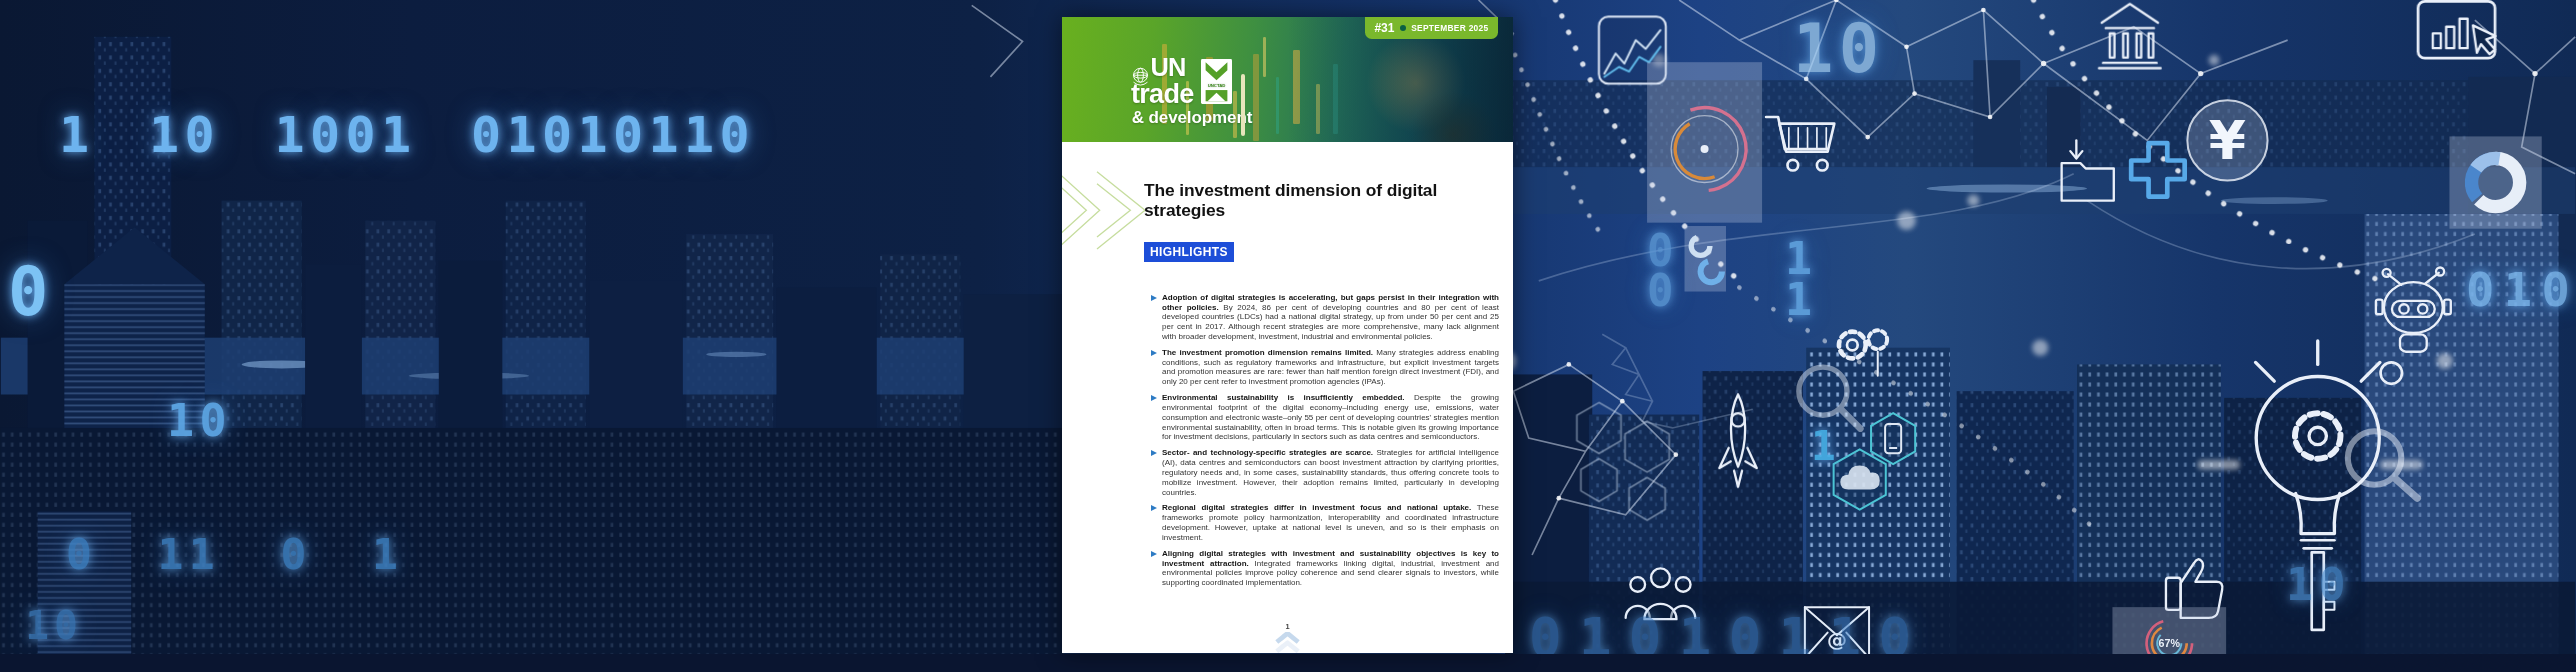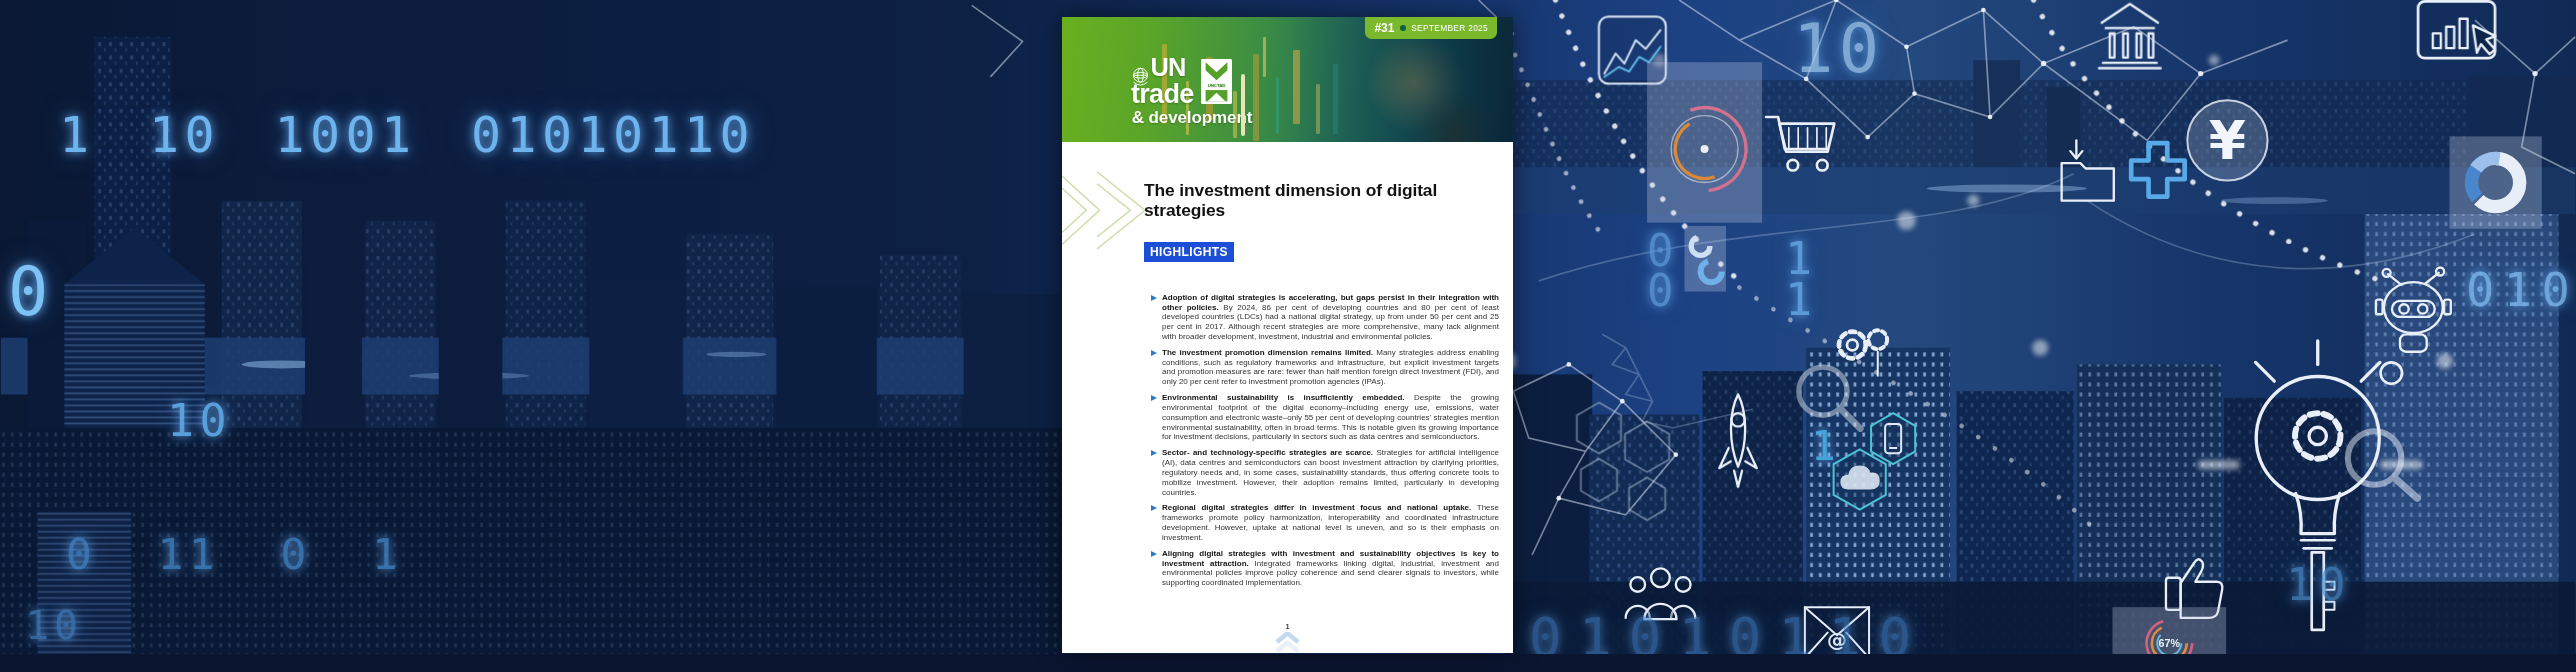--- a/index.html
+++ b/index.html
@@ -4,21 +4,21 @@
 <style>
   html,body{margin:0;padding:0;}
   body{
     width:2576px;height:672px;position:relative;overflow:hidden;
     background:linear-gradient(90deg,#0a1833 0%,#0c1d3f 16%,#0d2145 38%,#14336a 55%,#1d4284 66%,#24497e 74%,#16356a 86%,#102a55 100%);
     font-family:"Liberation Sans",sans-serif;
   }
   .layer{position:absolute;left:0;top:0;width:2576px;height:672px;pointer-events:none;}
 
   
-  .bin{position:absolute;font-family:"DejaVu Sans Mono",monospace;font-weight:normal;color:#63a8e8;
+  .bin{position:absolute;font-family:"DejaVu Sans Mono",monospace;font-weight:bold;color:#63a8e8;
        text-shadow:0 0 9.4px rgba(110,180,245,.95),0 0 25.4px rgba(70,140,220,.55);
        letter-spacing:5.4px;white-space:pre-line;line-height:.92;}
   .bin-0{left:59px;top:112px;font-size:50px;word-spacing:19px;color:#6db3ee;}
   .bin-1{left:8px;top:262px;font-size:67px;color:#7cc2f4;}
   .bin-2{left:167px;top:400px;font-size:45px;color:#5da6e4;opacity:.95;}
   .bin-3{left:66px;top:535px;font-size:43px;word-spacing:29px;color:#4186c8;opacity:.8;}
   .bin-4{left:25.4px;top:608px;font-size:39px;color:#3f7fbf;opacity:.75;}
   .bin-5{left:1793px;top:19px;font-size:67px;color:#a6d2f6;opacity:.7;}
   .bin-6{left:1647px;top:231px;font-size:44px;color:#5e9bd8;opacity:.8;}
   .bin-7{left:1785px;top:238px;font-size:45px;color:#66aae6;opacity:.85;}
@@ -60,21 +60,21 @@
   .candles span:nth-child(9){left:201px;top:20px;width:2.7px;height:40px;background:#ffd76a;opacity:.5;}
   .candles span:nth-child(10){left:271px;top:47px;width:5.4px;height:70px;background:#31a390;opacity:.4;}
   .bokeh1,.bokeh2{position:absolute;border-radius:50%;}
   .bokeh1{left:304px;top:16.7px;width:100px;height:100px;background:radial-gradient(circle,rgba(255,190,90,.38),rgba(255,190,90,0) 70%);}
   .bokeh2{left:348px;top:74px;width:87px;height:87px;background:radial-gradient(circle,rgba(70,50,20,.5),rgba(70,50,20,0) 70%);}
 
   .issue-badge{position:absolute;left:303px;top:0;height:22px;padding:0 9.4px;background:#7ab82c;
         border-radius:0 0 6.7px 6.7px;display:flex;align-items:center;gap:5.4px;z-index:3;}
   .issue-badge .num{color:#fff;font-weight:bold;font-size:12px;}
   .issue-badge .dot{width:6px;height:6px;border-radius:50%;background:#0a6143;display:inline-block;}
-  .issue-badge .date{color:#fff;font-weight:normal;font-size:8.4px;letter-spacing:0.3px;}
+  .issue-badge .date{color:#fff;font-weight:bold;font-size:8.4px;letter-spacing:0.3px;}
 
   .logo{position:absolute;left:49px;top:42px;width:127px;height:84px;color:#fff;z-index:2;
         text-shadow:0 0.7px 2px rgba(25,50,10,.35);margin-left:20px;}
   .logo .emblem{position:absolute;left:0;top:8px;}
   .logo .un{position:absolute;left:19.4px;top:-2.7px;font-size:25.4px;font-weight:bold;line-height:.9;letter-spacing:-0.7px;}
   .logo .unctad-mark{position:absolute;left:70px;top:0;}
   .logo .trade{position:absolute;left:0;top:23px;font-size:27px;font-weight:bold;line-height:.9;letter-spacing:-0.7px;}
   .logo .dev{position:absolute;left:0.7px;top:49px;font-size:17px;font-weight:bold;letter-spacing:-0.1px;}
 
   .divider{position:absolute;left:179px;top:57px;width:4px;height:62px;background:#e8e5bb;border-radius:2px;z-index:2;}

